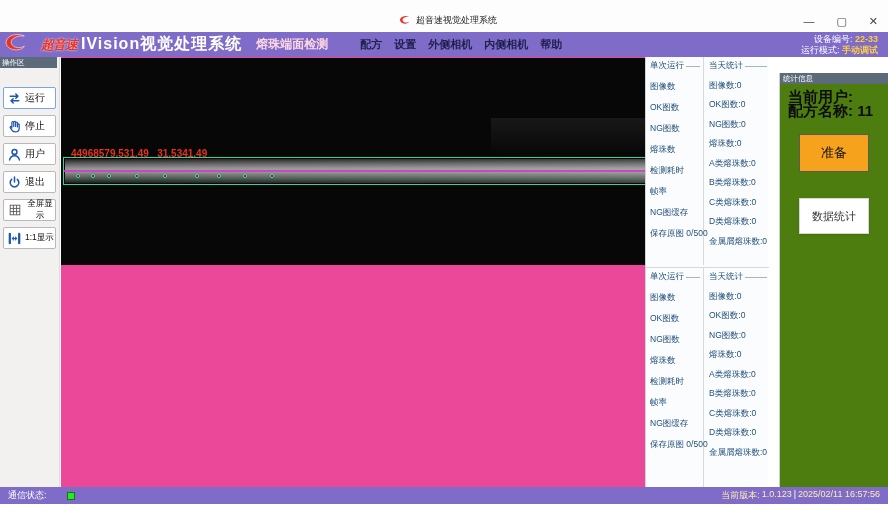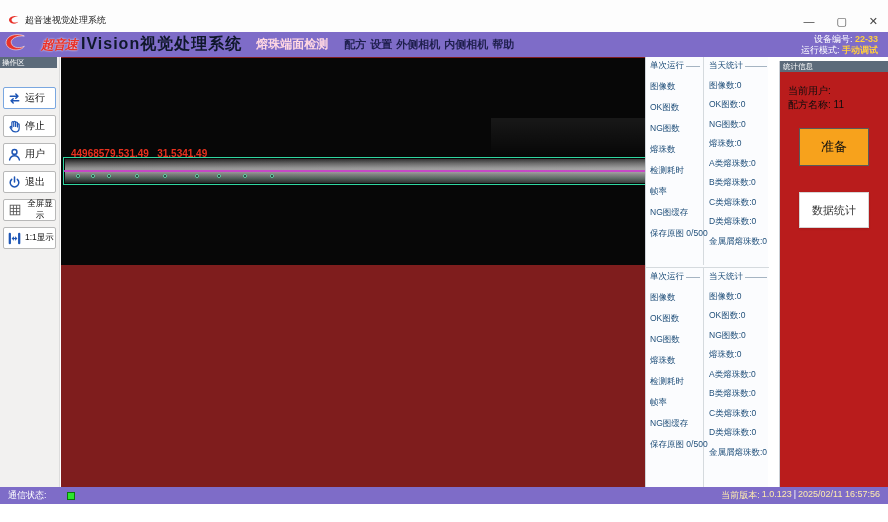--- a/index.html
+++ b/index.html
@@ -2,35 +2,35 @@
 <html><head>
 <meta charset="utf-8">
 <style>
   * { margin:0; padding:0; box-sizing:border-box; }
   html,body { width:888px; height:522px; background:#ffffff; overflow:hidden;
               font-family:"Liberation Sans","DejaVu Sans",sans-serif; }
   .app { position:absolute; top:0; left:0; width:888px; height:522px; background:#fff; }
 
   
   .os-titlebar { position:absolute; top:0; left:0; width:888px; height:32px; background:#fdfdfd;
-                 display:flex; align-items:flex-end; }
+                 display:flex; align-items:flex-end;justify-content:center; }
   .os-left { display:flex; align-items:center; gap:5px; padding:0 0 3px 8px; }
   .os-title { font-size:9px; color:#222; }
   .win-controls { position:absolute; right:10px; bottom:5px; display:flex; gap:22px; }
   .win-btn { font-size:11px; color:#444; line-height:11px; cursor:default; }
 
   
   .header { position:absolute; top:32px; left:0; width:888px; height:25px; background:#7e6cc8;
             display:flex; align-items:center; }
   .brand { display:flex; align-items:center; gap:13px; padding-left:4px; }
   .logo-text { font-size:13px; font-weight:bold; font-style:italic; color:#e8322a;
                text-shadow:0 0 2px #ffffff; letter-spacing:-1px; }
-  .app-title { font-size:16px; font-weight:bold; color:#0f172a; margin-left:4px; letter-spacing:1px; }
+  .app-title { font-size:16px; font-weight:bold; color:#ffffff; margin-left:4px; letter-spacing:1px; }
   .subtitle { font-size:12px; font-weight:bold; color:#ffd7e2; margin-left:14px; }
-  .menu { display:flex; gap:4px; margin-left:16px; }
+  .menu { display:flex; gap:12px; margin-left:32px; }
   .menu-item { font-size:11px; font-weight:bold; color:#1f1f4e; cursor:default; white-space:nowrap; }
   .device-info { margin-left:auto; padding-right:10px; text-align:right; font-size:9px; line-height:11px; }
   .device-info .lbl { color:#ffffff; }
   .device-info .val { color:#ffcf3f; font-weight:bold; }
 
   
   .main { position:absolute; top:57px; left:0; width:888px; height:430px; }
 
   
   .sidebar { position:absolute; left:0; top:0; width:60px; height:430px; background:#f2f1f0;
@@ -39,21 +39,21 @@
                     padding-left:2px; width:57px; }
   .side-btn { display:flex; align-items:center; gap:3px; width:53px; height:22px; margin:0 auto;
               background:#ffffff; border:1px solid #b8b8b8; border-radius:2px; padding-left:3px;
               font-size:10px; color:#111; cursor:default; }
   .side-btn.first { margin-top:19px; border-color:#7aa7e0; }
   .side-btn + .side-btn { margin-top:6px; }
   .side-btn .ic { width:15px; height:15px; flex:0 0 15px; }
   .side-btn.small-text { font-size:8.5px; }
 
   
-  .viewport { position:absolute; left:61px; top:0; width:594px; height:430px; background:#7f1d1d; }
+  .viewport { position:absolute; left:61px; top:0; width:594px; height:430px; background:#ec4899; }
   .cam { position:absolute; left:0; width:594px; background:#070707; overflow:hidden; }
   .cam-top { top:1px; height:207px; }
   .cam-bottom { top:210px; height:220px; }
   .annot { position:absolute; color:#e8311f; font-size:10px; font-weight:bold; white-space:pre; }
   .frame { position:absolute; border:1px solid #2fd6a0; }
   .metal { position:absolute; inset:1px;
            background:
              linear-gradient(90deg, rgba(255,255,255,0.03), rgba(255,255,255,0.16)),
              linear-gradient(180deg,#191919 0%,#565656 18%,#8d8d8d 38%,#9c9c9c 50%,#7a7a7a 62%,#40504a 82%,#141414 100%); }
   .mag-line { position:absolute; left:0; right:0; height:2px; background:#c93fc9; opacity:.9; }
@@ -70,24 +70,24 @@
   .sp2 { top:210px; height:220px; border-top:1px solid #d5dade; }
   .col { padding:3px 3px 0 4px; }
   .col.single { width:58px; border-right:1px solid #d5dade; }
   .col.today { flex:1; padding-left:5px; }
   .col-header { display:flex; align-items:center; gap:2px; color:#1f4e79; font-size:8.5px; white-space:nowrap; }
   .col-header .rule { flex:1; height:1px; background:#a5b4c2; min-width:4px; }
   .stat-row { font-size:8.5px; color:#1f4e79; margin-top:7.5px; white-space:nowrap; }
   .col.single .stat-row { margin-top:9px; }
 
   
-  .info { position:absolute; left:779px; top:4px; width:109px; height:430px; background:#b91c1c;
+  .info { position:absolute; left:779px; top:16px; width:109px; height:430px; background:#4d7c0f;
           border-left:1px solid #c9ced4; }
   .info-header { height:11px; background:#5c6b7a; color:#fff; font-size:7.5px; line-height:11px; padding-left:3px; }
-  .info-rows { padding:12px 0 0 8px; font-size:10px; color:#0d0d0d; font-weight:normal; line-height:14px; }
+  .info-rows { padding:6px 0 0 8px; font-size:15px; color:#0d0d0d; font-weight:bold; line-height:14px; }
   .ready-btn { display:block; margin:16px auto 0; width:70px; height:38px; background:#f7a21c;
                border:1px solid #5a5a5a; font-size:13px; color:#111;
                font-family:"Liberation Sans","DejaVu Sans",sans-serif; cursor:default; }
   .data-btn { display:block; margin:26px auto 0; width:70px; height:36px; background:#ffffff;
               border:1px solid #d6d6d6; box-shadow:0 1px 2px rgba(0,0,0,0.12); font-size:11px; color:#333;
               font-family:"Liberation Sans","DejaVu Sans",sans-serif; cursor:default; }
 
   
   .statusbar { position:absolute; top:487px; left:0; width:888px; height:17px; background:#7e6cc8;
                display:flex; align-items:center; justify-content:space-between; padding:0 8px; font-size:9px; }

